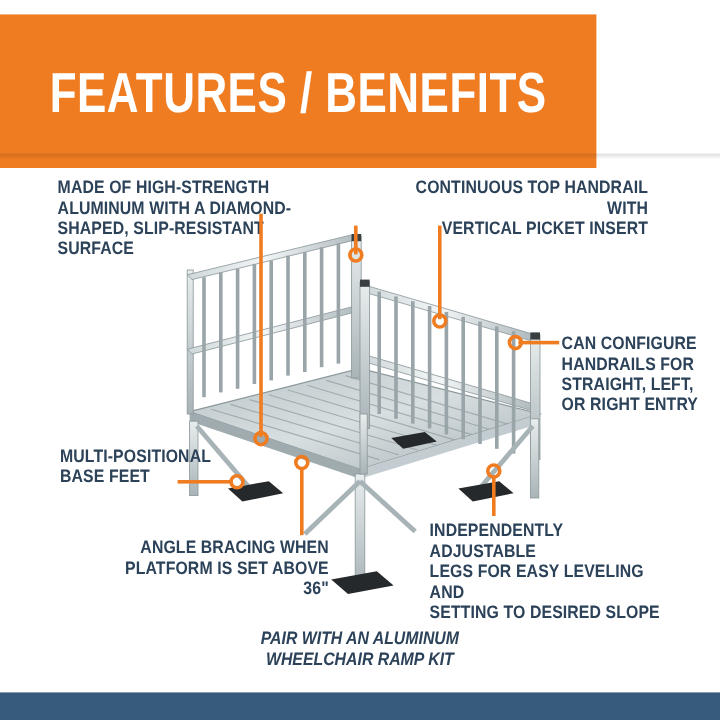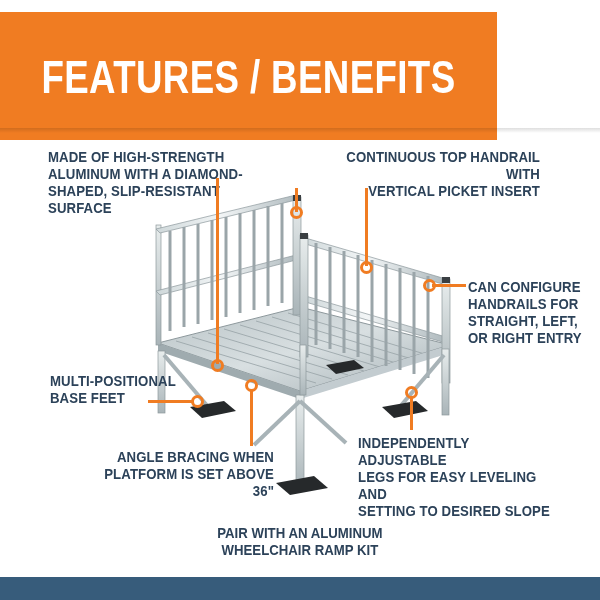--- a/index.html
+++ b/index.html
@@ -60,20 +60,21 @@
     border:3px solid #F07C22;background:transparent;box-sizing:border-box;
   }
 
   
   .product{position:absolute;left:150px;top:195px;width:320px;height:300px;}
 
   
   .footer-row{
     position:absolute;left:0;top:520px;width:600px;height:56px;
     display:flex;
+    font-style:italic;
   }
   .footer-cell{
     flex:1;display:flex;align-items:flex-start;justify-content:center;
     padding-top:4px;
   }
   .footer-text{
     color:#2C4259;font-weight:bold;font-size:15px;line-height:17px;
     text-align:center;transform:scaleX(0.88);
     font-family:"Liberation Sans", sans-serif;
   }

